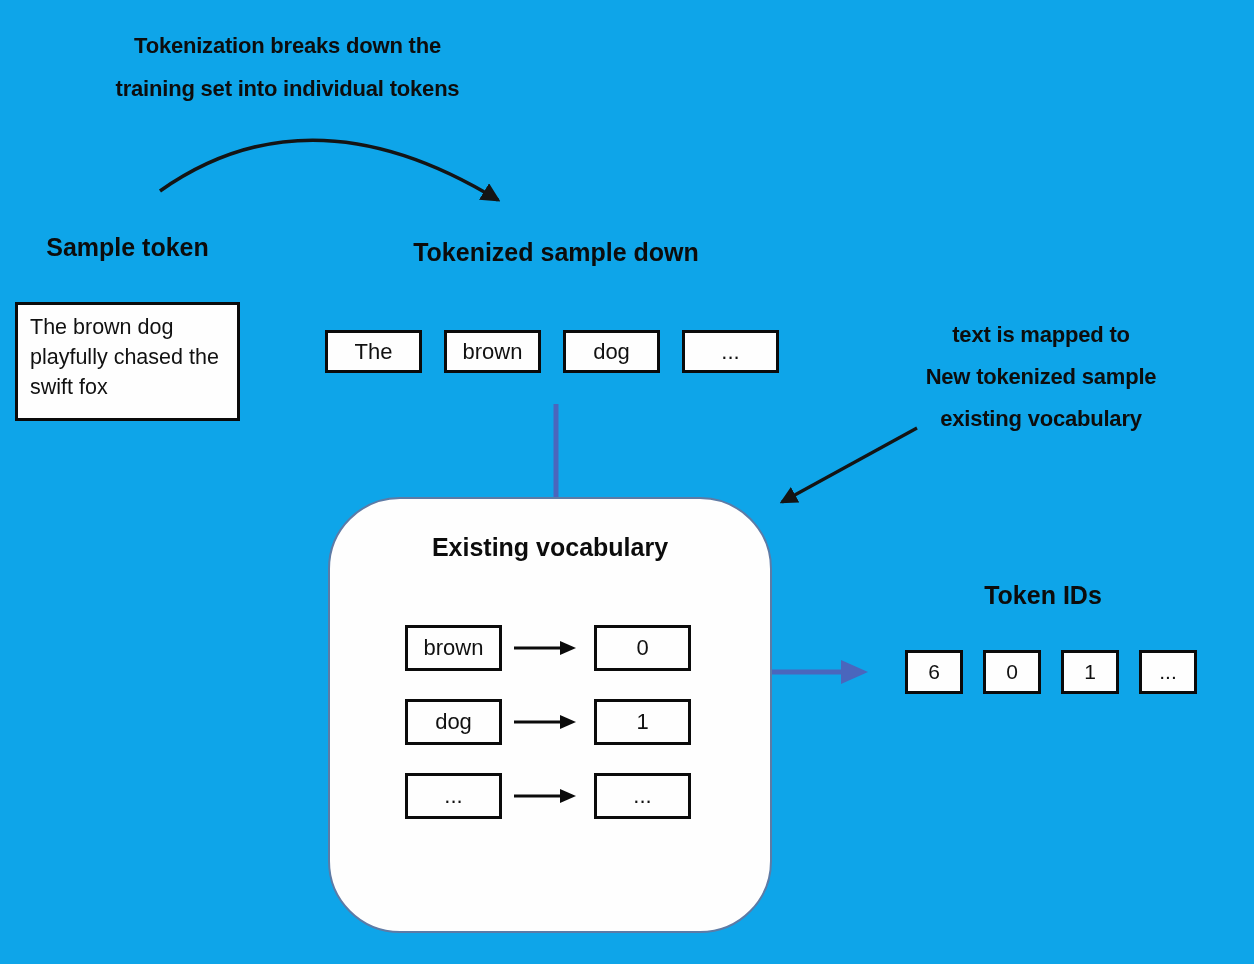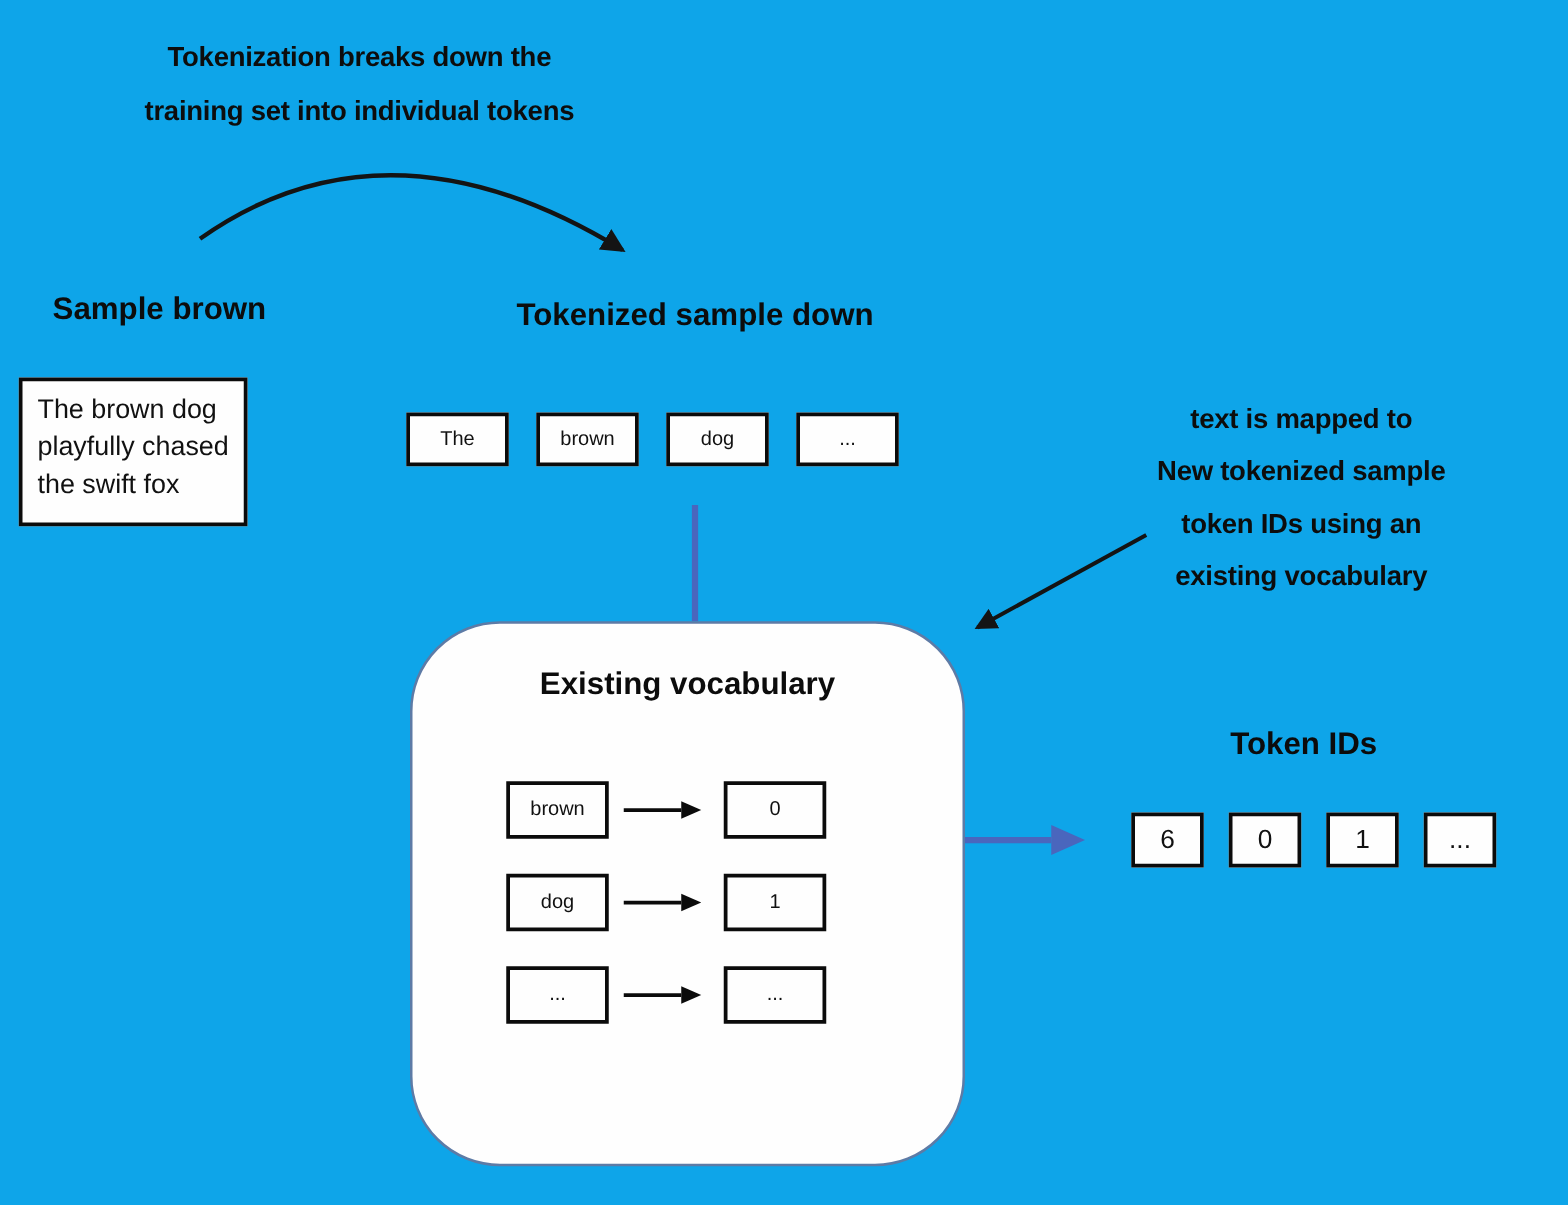--- a/index.html
+++ b/index.html
@@ -37,42 +37,42 @@
     color: #0c0c0c;
     white-space: nowrap;
   }
   .heading-sample { left: 15px; top: 233px; width: 225px; }
   .heading-tokenized { left: 356px; top: 238px; width: 400px; }
   .heading-vocab { left: 0; right: 0; top: 34px; position: absolute; }
   .heading-ids { left: 893px; top: 569px; width: 300px; margin-top: 12px; }
   .sample-box {
     position: absolute;
     left: 15px; top: 302px;
-    width: 183px; height: 119px;
+    width: 225px; height: 119px;
     box-sizing: border-box;
     border: 3px solid #0b0b0b;
     font-size: 21.5px;
     line-height: 30px;
     padding: 7px 6px 0 12px;
     background: #fefefe;
   }
   .token-row {
     position: absolute;
     left: 325px; top: 330px;
     display: flex;
     gap: 22px;
   }
   .tbox {
     box-sizing: border-box;
-    width: 82px; height: 43px;
+    width: 97px; height: 43px;
     border: 3px solid #0b0b0b;
     display: flex;
     align-items: center;
     justify-content: center;
-    font-size: 16px;
+    font-size: 22px;
     background: #fefefe;
   }
   .vocab-rect {
     position: absolute;
     left: 328px; top: 497px;
     width: 444px; height: 436px;
     box-sizing: border-box;
     border: 2px solid #5d7ba6;
     border-radius: 72px;
     background: #fefefe;
@@ -121,35 +121,34 @@
     <path d="M 556 404 L 556 497" fill="none" stroke="#4a66bd" stroke-width="5"></path>
     <path d="M 771 672 L 841 672" fill="none" stroke="#4a66bd" stroke-width="5"></path>
     <polygon points="841,660 868,672 841,684" fill="#4a66bd"></polygon>
   </svg>
 
   <div class="anno anno-top">
     <div>Tokenization breaks down the</div>
     <div>training set into individual tokens</div>
   </div>
 
-  <div class="heading heading-sample">Sample brown</div>
+  <div class="heading heading-sample">Sample token</div>
   <div class="sample-box">The brown dog playfully chased the swift fox</div>
 
   <div class="heading heading-tokenized">Tokenized sample down</div>
   <div class="token-row">
     <div class="tbox">The</div>
     <div class="tbox">brown</div>
     <div class="tbox">dog</div>
     <div class="tbox">...</div>
   </div>
 
   <div class="anno anno-right">
     <div>text is mapped to</div>
     <div>New tokenized sample</div>
-    <div>token IDs using an</div>
     <div>existing vocabulary</div>
   </div>
 
   <div class="vocab-rect">
     <div class="heading heading-vocab">Existing vocabulary</div>
     <div class="vrows">
 
       <div class="vrow">
         <div class="tbox">brown</div>
         <svg class="row-arrow" viewBox="0 0 92 18">

